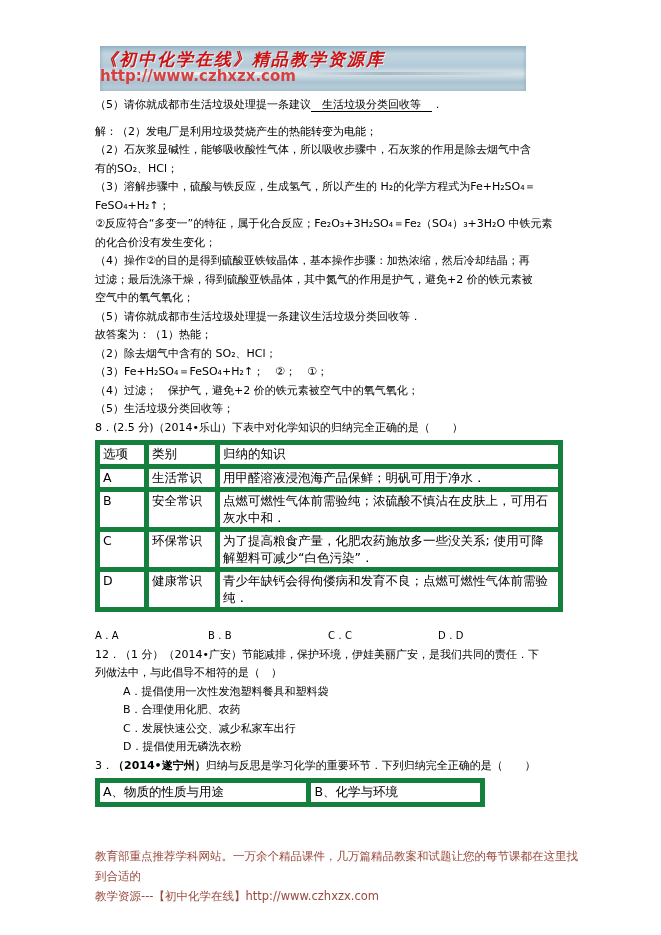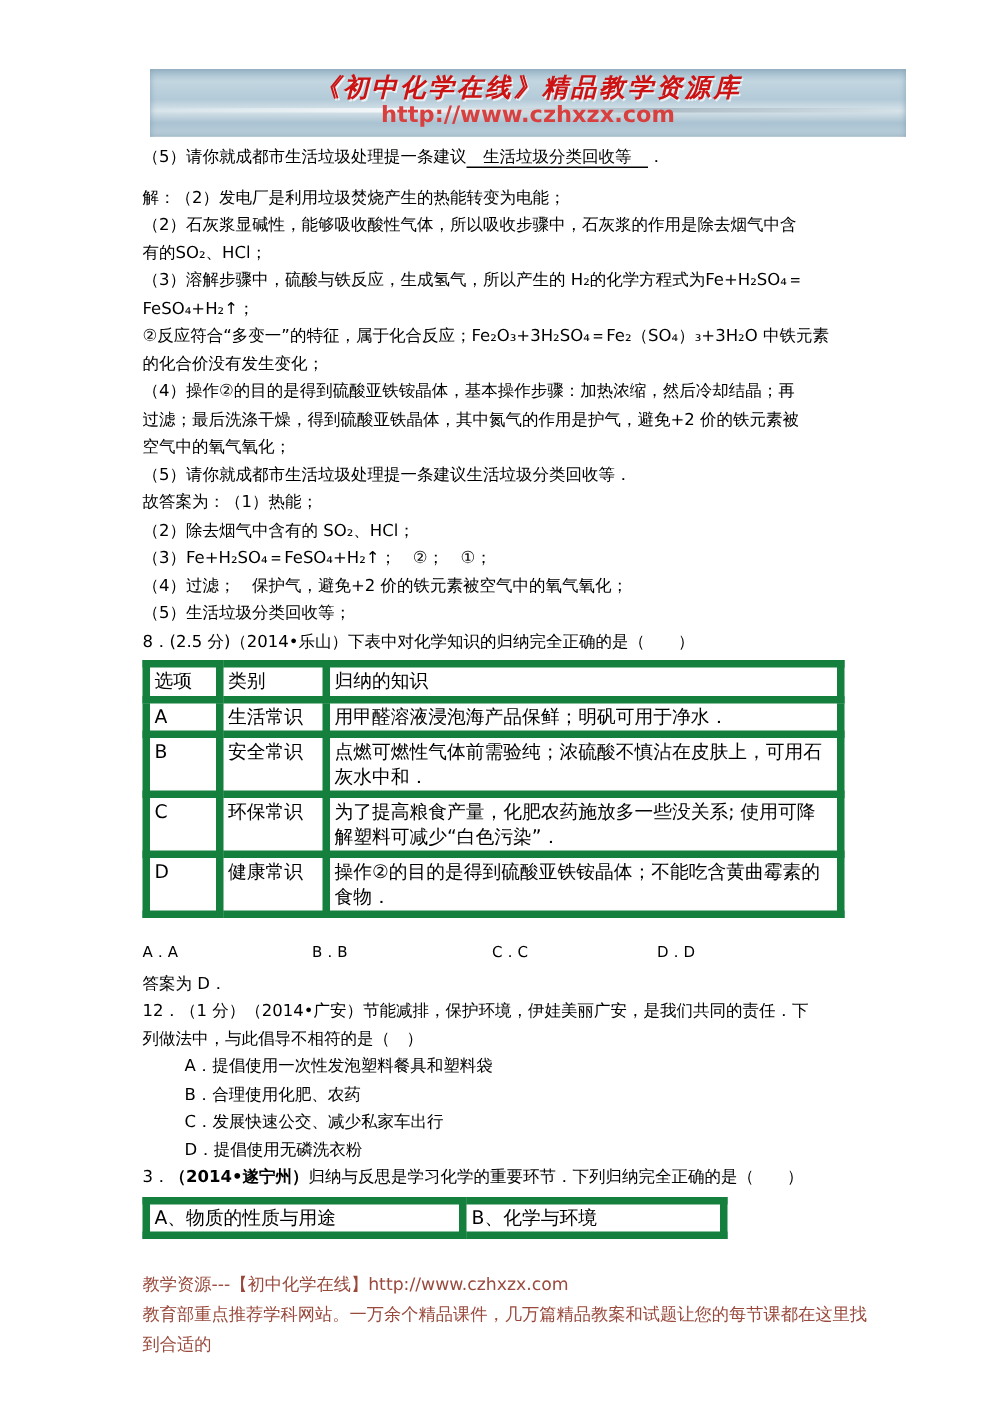--- a/index.html
+++ b/index.html
@@ -12,25 +12,25 @@
     overflow:hidden;
   }
   .content{
     position:absolute;
     left:95px;top:46px;
     width:482px;
   }
   
   .banner{
     margin-left:5px;
-    width:504px;height:45px;
+    width:426px;height:45px;
     background:
       linear-gradient(180deg,#9db8c9 0%,#c2d6e0 18%,#b3cad8 45%,#d8e4ea 62%,#a9c2d1 80%,#bfd2dc 100%);
     box-shadow:inset 0 0 4px #8aa6b8;
-    text-align:center;
+    text-align:left;
     overflow:hidden;
     position:relative;
   }
   .banner::after{
     content:"";
     position:absolute;left:0;right:0;top:26px;height:3px;
     background:linear-gradient(90deg,rgba(255,255,255,.0),rgba(255,255,255,.75),rgba(90,110,125,.35),rgba(255,255,255,.0));
   }
   .banner-title{
     font-size:17px;line-height:20px;
@@ -142,32 +142,31 @@
           <td>点燃可燃性气体前需验纯；浓硫酸不慎沾在皮肤上，可用石灰水中和．</td>
         </tr>
         <tr>
           <td class="c1">C</td>
           <td class="c2">环保常识</td>
           <td>为了提高粮食产量，化肥农药施放多一些没关系; 使用可降解塑料可减少“白色污染”．</td>
         </tr>
         <tr>
           <td class="c1">D</td>
           <td class="c2">健康常识</td>
-          <td>操作②的目的是得到硫酸亚铁铵晶体；不能吃含黄曲霉素的食物．</td>
+          <td>青少年缺钙会得佝偻病和发育不良；点燃可燃性气体前需验纯．</td>
         </tr>
       </tbody>
     </table>
 
     <div class="opt-row">
       <span class="o1">A．A</span>
       <span class="o2">B．B</span>
       <span class="o3">C．C</span>
       <span class="o4">D．D</span>
     </div>
-    <div class="line ans">答案为 D．</div>
 
     <div class="line">12．（1 分）（2014•广安）节能减排，保护环境，伊娃美丽广安，是我们共同的责任．下</div>
     <div class="line">列做法中，与此倡导不相符的是（　）</div>
     <div class="line opt-indent">A．提倡使用一次性发泡塑料餐具和塑料袋</div>
     <div class="line opt-indent">B．合理使用化肥、农药</div>
     <div class="line opt-indent">C．发展快速公交、减少私家车出行</div>
     <div class="line opt-indent">D．提倡使用无磷洗衣粉</div>
 
     <div class="line">
       <span>3．</span><span class="bold">（2014•遂宁州）</span><span>归纳与反思是学习化学的重要环节．下列归纳完全正确的是（　　）</span>
@@ -178,18 +177,18 @@
           <td class="lcol">A、物质的性质与用途</td>
           <td class="rcol">B、化学与环境</td>
         </tr>
 
       </tbody>
     </table>
 
   </div>
 
   <div class="footer">
+    <div>教育部重点推荐学科网站。一万余个精品课件，几万篇精品教案和试题让您的每节课都在这里找到合适的</div>
     <div>
       <span>教学资源---【初中化学在线】</span><span>http://www.czhxzx.com</span>
     </div>
-    <div>教育部重点推荐学科网站。一万余个精品课件，几万篇精品教案和试题让您的每节课都在这里找到合适的</div>
   </div>
 </div>
 
 </body></html>

